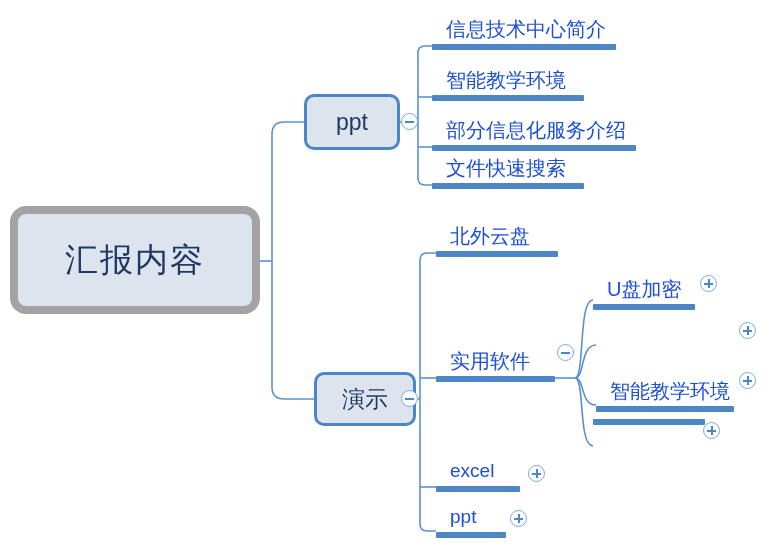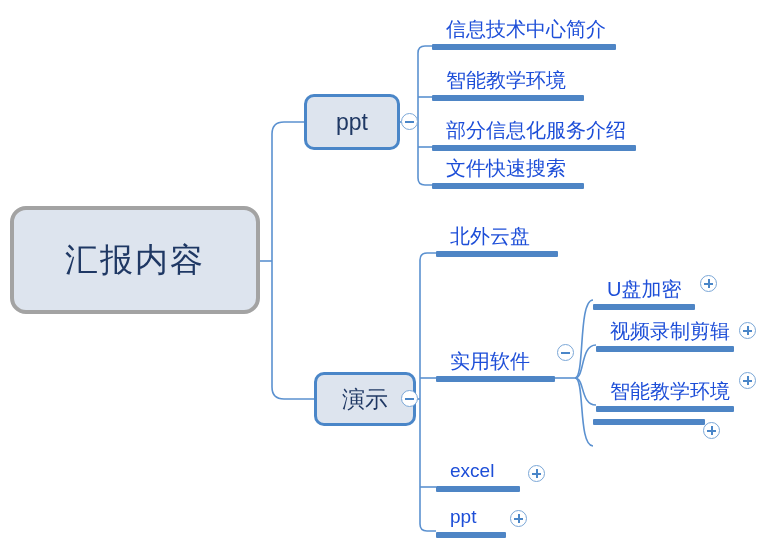--- a/index.html
+++ b/index.html
@@ -25,21 +25,21 @@
   }
 
   
   .root-node {
     position: absolute;
     left: 10px;
     top: 206px;
     width: 250px;
     height: 108px;
     box-sizing: border-box;
-    border: 4px solid #a3a3a3;
+    border: 8px solid #a3a3a3;
     border-radius: 16px;
     background: #dde4ee;
     display: flex;
     align-items: center;
     justify-content: center;
   }
   .root-node .label {
     font-size: 33px;
     color: #1f3864;
     letter-spacing: 2px;
@@ -205,24 +205,20 @@
     <span class="leaf-rule"></span>
   </div>
   <div class="toggle plus" style="left:510px; top:510px;"></div>
 
   <div class="leaf" style="left:593px; top:276px; width:102px;">
     <span class="leaf-text">U盘加密</span>
     <span class="leaf-rule"></span>
   </div>
   <div class="toggle plus" style="left:700px; top:275px;"></div>
 
-  <div class="leaf" style="left:596px; top:318px; width:138px;">
-    <span class="leaf-text">视频录制剪辑</span>
-    <span class="leaf-rule"></span>
-  </div>
   <div class="toggle plus" style="left:739px; top:322px;"></div>
 
   <div class="leaf" style="left:596px; top:378px; width:138px;">
     <span class="leaf-text">智能教学环境</span>
     <span class="leaf-rule"></span>
   </div>
   <div class="toggle plus" style="left:739px; top:372px;"></div>
 
   <div class="leaf" style="left:593px; top:419px; width:112px;">
     <span class="leaf-rule"></span>

